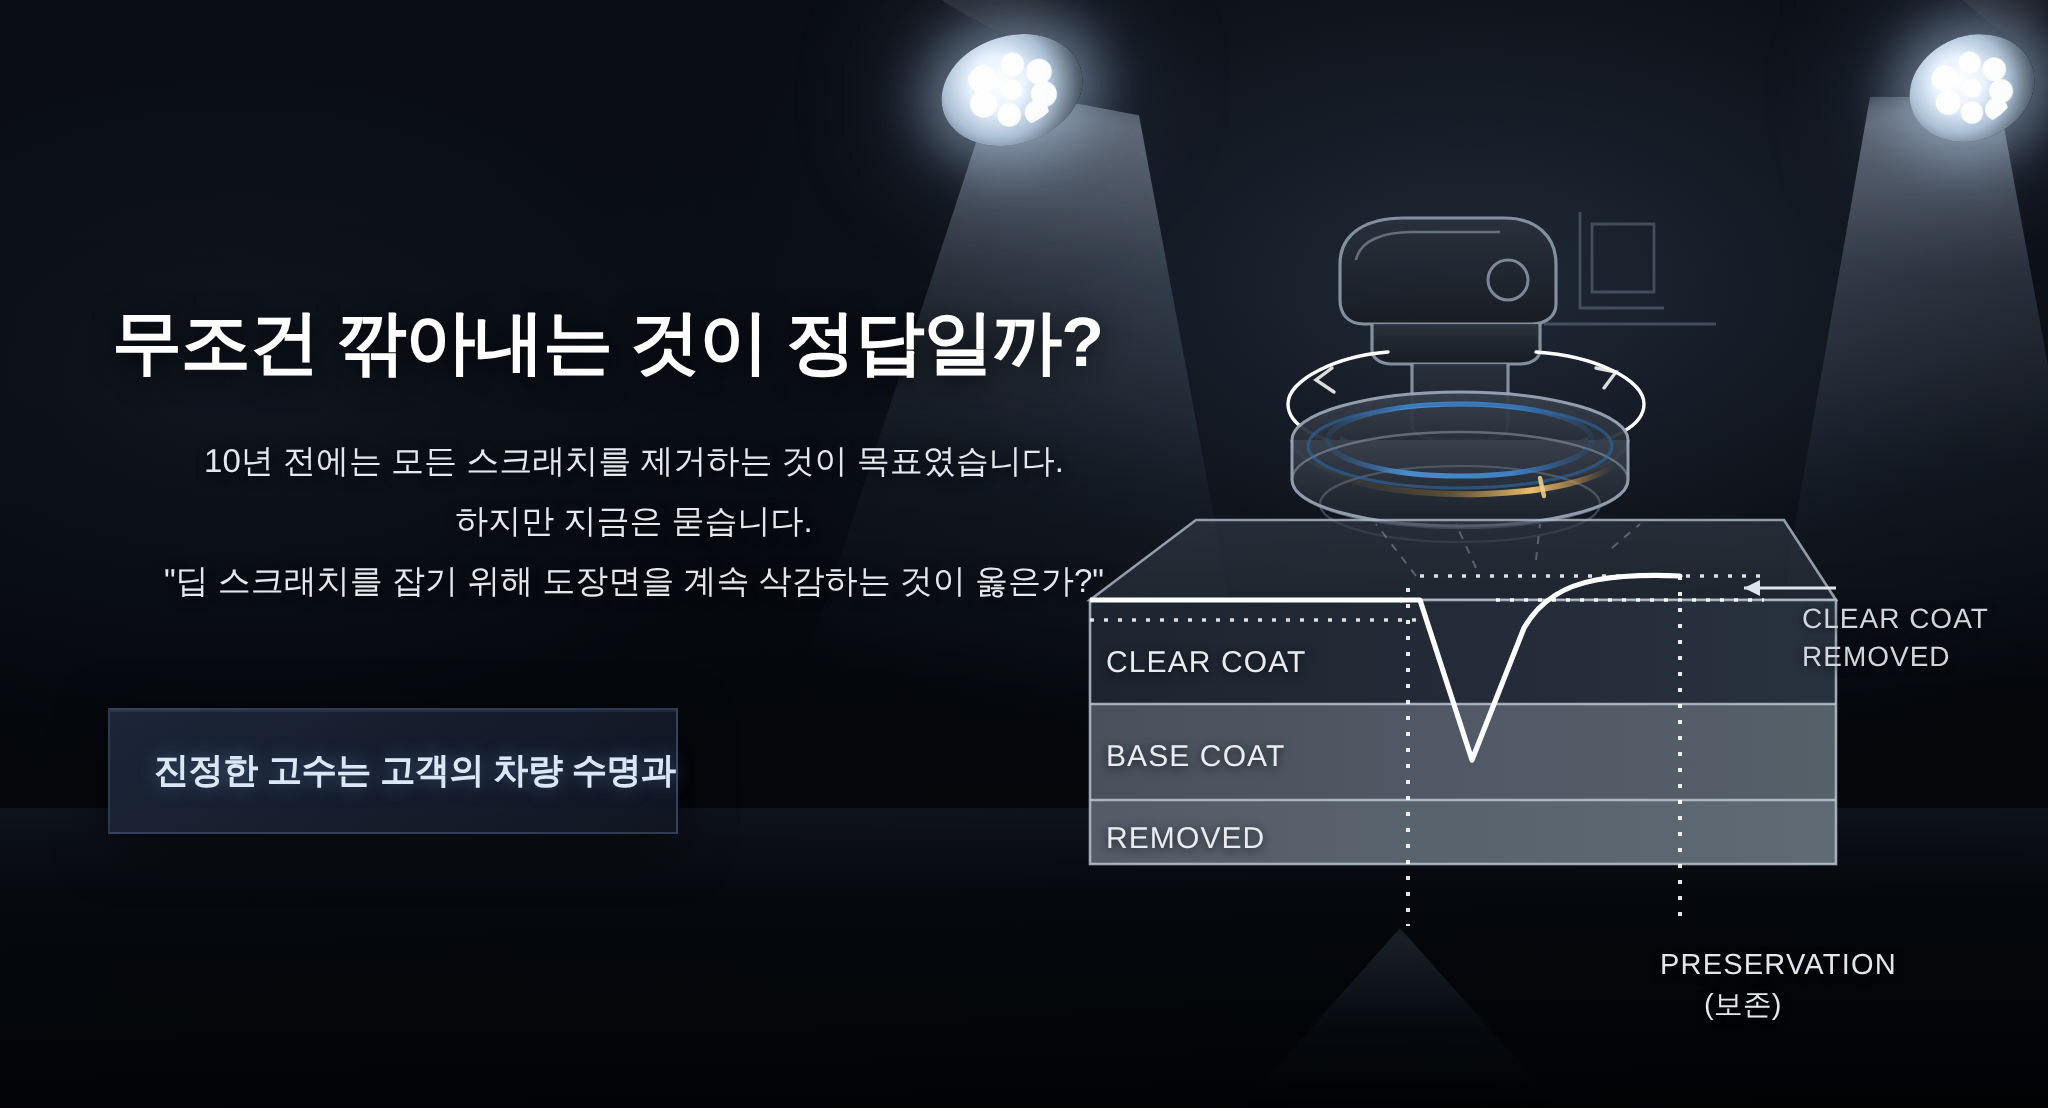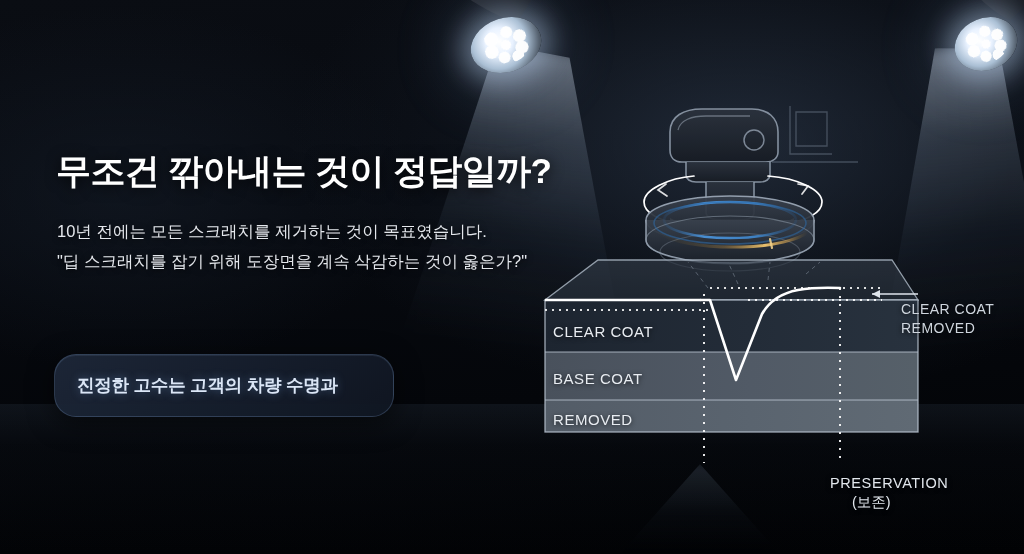--- a/index.html
+++ b/index.html
@@ -121,29 +121,30 @@
     left: 57px;
     top: 216px;
     width: 520px;
   }
   .body-line {
     font-size: 16.5px;
     line-height: 30px;
     color: #e4e7ec;
     white-space: nowrap;
     text-shadow: 0 1px 6px rgba(0,0,0,0.8);
+    text-align: center;
   }
 
   .callout {
     position: absolute;
     left: 54px;
     top: 354px;
-    width: 340px;
+    width: 285px;
     padding: 16px 22px 17px 22px;
-    border-radius: 22px;
+    border-radius: 0;
     background: linear-gradient(145deg, rgba(30,40,58,0.94) 0%, rgba(22,30,45,0.94) 55%, rgba(16,22,34,0.94) 100%);
     border: 1px solid rgba(110,140,180,0.30);
     box-shadow: 0 6px 26px rgba(0,0,0,0.55), inset 0 1px 0 rgba(160,190,225,0.10);
   }
   .callout-line {
     font-size: 17.5px;
     font-weight: 700;
     line-height: 28px;
     color: #dbe6f6;
     letter-spacing: -0.2px;
@@ -238,20 +239,21 @@
     <div class="spot-arm"></div>
     <div class="spot-head">
       <div class="spot-leds"></div>
     </div>
   </div>
 
   <div class="headline">무조건 깎아내는 것이 정답일까?</div>
 
   <div class="body-copy">
     <div class="body-line">10년 전에는 모든 스크래치를 제거하는 것이 목표였습니다.</div>
+    <div class="body-line">하지만 지금은 묻습니다.</div>
     <div class="body-line">"딥 스크래치를 잡기 위해 도장면을 계속 삭감하는 것이 옳은가?"</div>
   </div>
 
   <div class="callout">
     <div class="callout-line">진정한 고수는 고객의 차량 수명과</div>
   </div>
 
   <div class="machine">
     <svg width="250" height="175" viewBox="0 0 250 175" fill="none">
       <defs>

